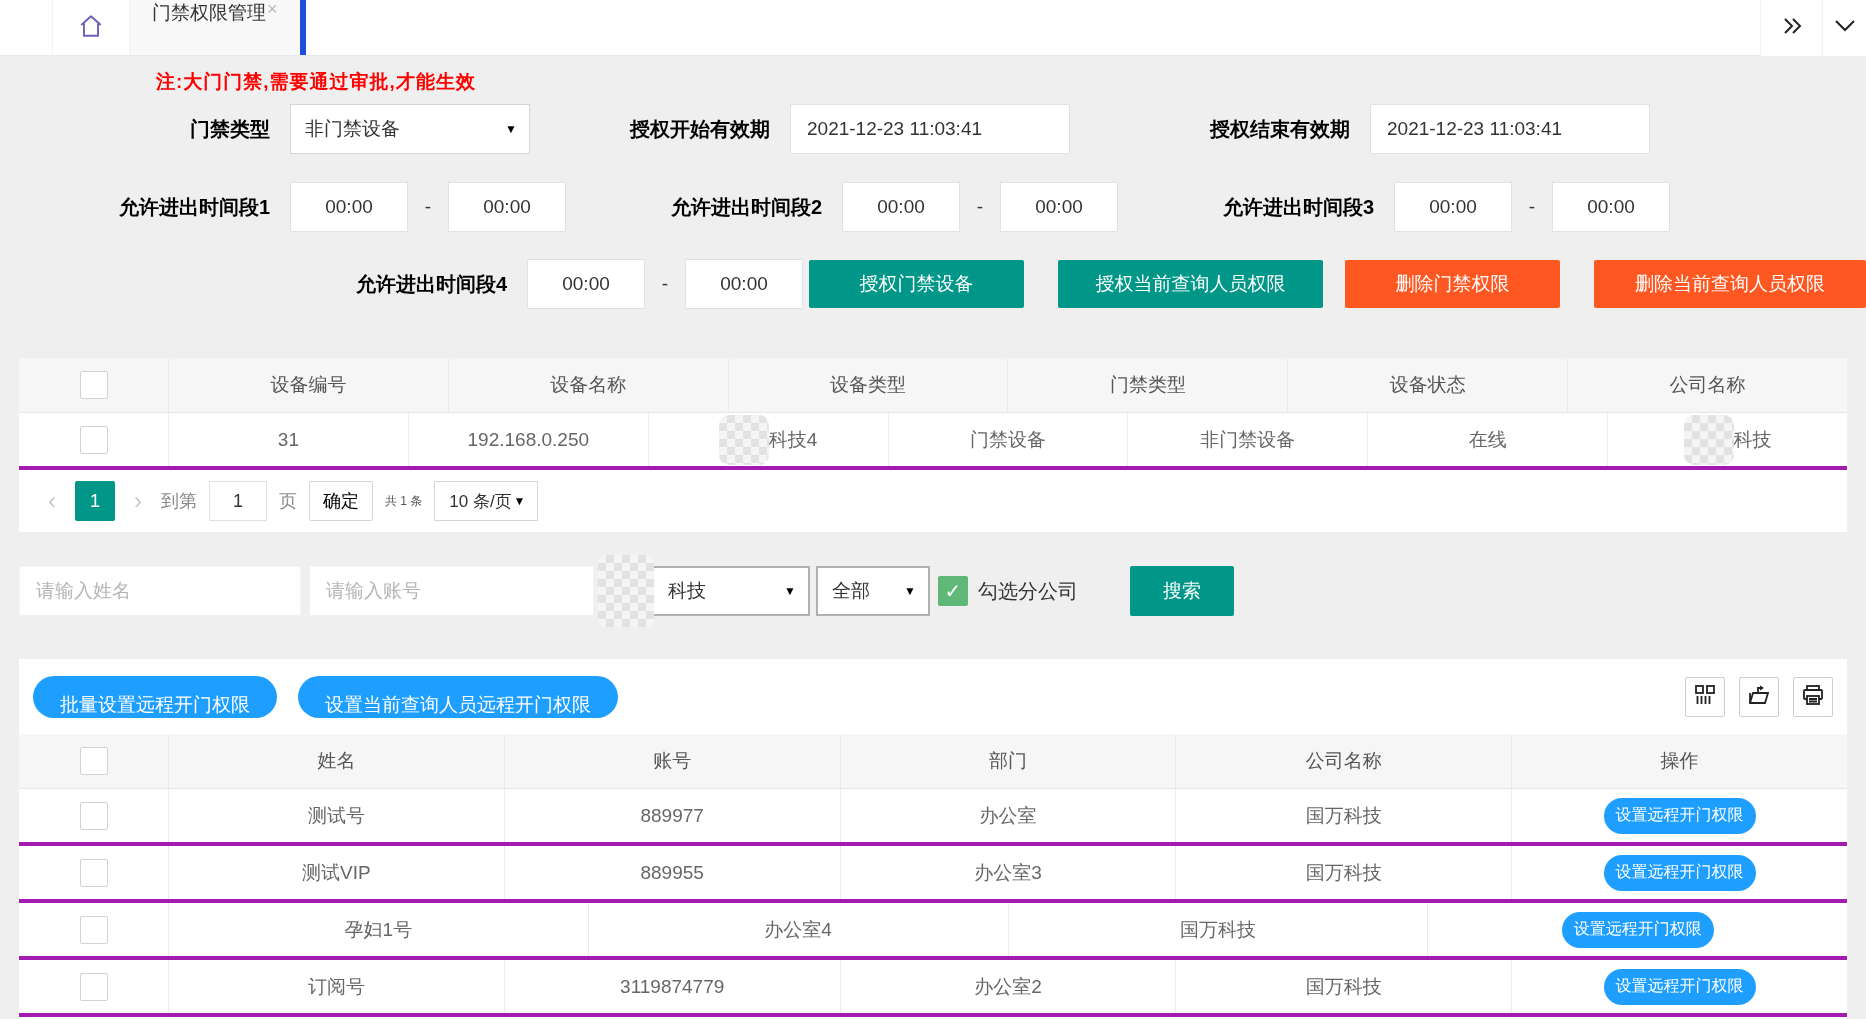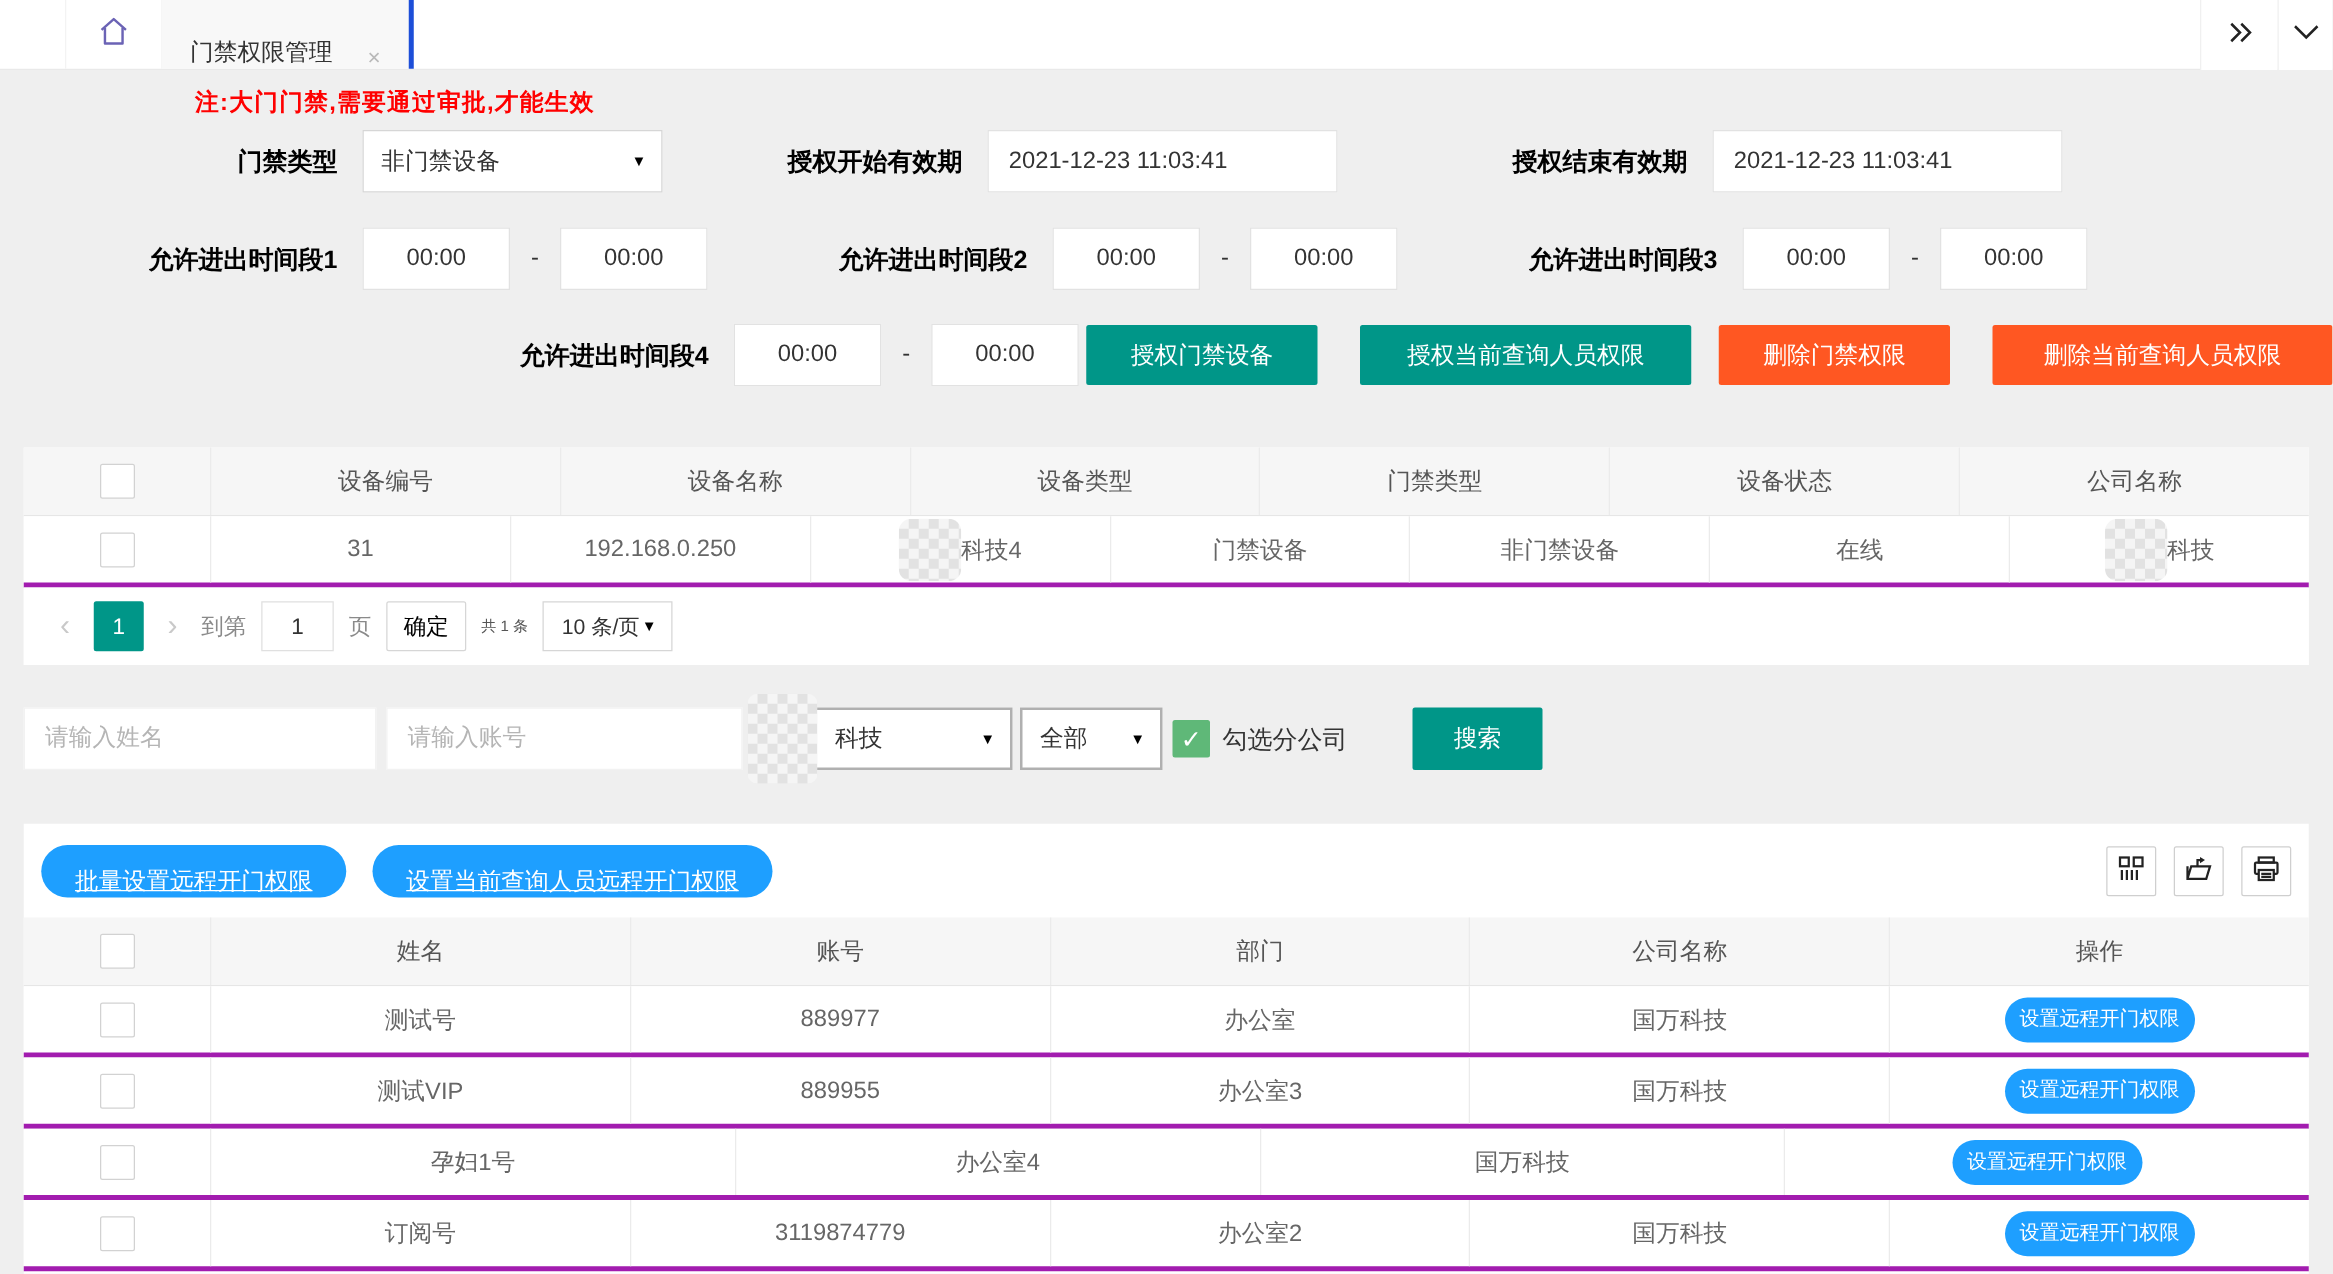--- a/index.html
+++ b/index.html
@@ -2,21 +2,21 @@
 <html style="--teal: #009688; --orange: #FF5722; --blue: #1E9FFF; --check_green: #5FB878; --note_red: #FF0000;"><head>
 <meta charset="utf-8">
 <style>
   * { margin:0; padding:0; box-sizing:border-box; }
   html,body { width:1866px; height:1019px; overflow:hidden; }
   body { font-family:"Liberation Sans","DejaVu Sans",sans-serif; background:#efefef; color:#333; }
 
   
   .topbar { position:relative; height:56px; background:#fff; display:flex; align-items:stretch; border-bottom:1px solid #e9e9e9; }
   .home-tab { width:78px; margin-left:52px; display:flex; align-items:center; justify-content:center; border-left:1px solid #f3f3f3; border-right:1px solid #f3f3f3; cursor:pointer; }
-  .page-tab { display:flex; align-items:flex-end; gap:28px; padding:0 22px; background:#f8f8f8; border-right:4px solid #1d4ed8; cursor:pointer; }
+  .page-tab { display:flex; align-items:flex-start; gap:1px; padding:0 22px; background:#f8f8f8; border-right:6px solid #1d4ed8; cursor:pointer; }
   .page-tab .tab-label { font-size:19px; color:#333; }
   .page-tab .tab-close { font-size:18px; color:#b9b9b9; line-height:1; }
   .topbar-right { position:absolute; right:0; top:0; height:56px; display:flex; }
   .topbar-btn { width:62px; height:56px; display:flex; align-items:center; justify-content:center; border-left:1px solid #f0f0f0; background:#fff; cursor:pointer; }
   .topbar-btn:last-child { width:44px; }
 
   
   .note { margin:13px 0 0 156px; color:var(--note_red,#f00); font-size:19px; font-weight:bold; letter-spacing:1px; }
   .frow { display:flex; align-items:center; padding-left:70px; }
   .frow-1 { margin-top:9px; }
@@ -28,21 +28,21 @@
   .select-box { justify-content:space-between; padding:0 12px 0 14px; cursor:pointer; }
   .caret { font-size:12px; color:#000; }
   .date-input, .time-input { border:1px solid #e2e2e2; height:50px; font-size:19px; color:#333; background:#fff; font-family:inherit; }
   .date-input { width:280px; padding:0 16px; }
   .time-input { width:118px; text-align:center; }
   .dash { width:40px; text-align:center; font-size:19px; color:#333; }
   .gap20 { margin-left:20px; } .gap56 { margin-left:56px; } .gap60 { margin-left:60px; }
   .btn { height:48px; border:none; color:#fff; font-size:19px; border-radius:2px; cursor:pointer; font-family:inherit; }
   .btn-teal { background:var(--teal,#009688); }
   .btn-orange { background:var(--orange,#FF5722); }
-  .bw185 { width:185px; } .bw265 { width:265px; } .bw272 { width:272px; }
+  .bw185 { width:215px; } .bw265 { width:265px; } .bw272 { width:272px; }
 
   
   .panel { margin:0 19px; background:#fff; }
   .panel-1 { margin-top:49px; }
   .trow { display:flex; align-items:stretch; }
   .cell { display:flex; align-items:center; justify-content:center; font-size:19px; color:#666; border-right:1px solid #ebebeb; }
   .cell:last-child { border-right:none; }
   .thead .cell { color:#555; }
   .thead { background:#f6f6f6; height:55px; border-bottom:1px solid #e6e6e6; }
   .tbody-row { height:57px; background:#fff; border-bottom:4px solid #a21caf; }
@@ -69,21 +69,21 @@
   .s-input::placeholder { color:#b5b5b5; }
   .sel3wrap { position:relative; margin-left:40px; }
   .search-mosaic { position:absolute; left:-36px; top:-11px; width:56px; height:72px; z-index:2; border-radius:8px; }
   .sel-bordered { border:2px solid #b0b0b0; }
   .ck-label { font-size:20px; color:#333; margin-left:10px; }
   .search-btn { width:104px; height:50px; margin-left:52px; background:var(--teal,#009688); color:#fff; border:none; font-size:19px; border-radius:2px; cursor:pointer; font-family:inherit; }
 
   
   .panel-2 { margin-top:43px; height:370px; }
   .toolbar { display:flex; align-items:center; padding:17px 14px 16px 14px; }
-  .pill-btn { height:42px; border:none; border-radius:21px; background:var(--blue,#1E9FFF); color:#fff; font-size:19px; padding:16px 27px; cursor:pointer; font-family:inherit;text-decoration:underline; }
+  .pill-btn { height:42px; border:none; border-radius:21px; background:var(--blue,#1E9FFF); color:#fff; font-size:19px; padding:16px 27px; cursor:pointer; font-family:inherit; }
   .pill-btn + .pill-btn { margin-left:21px; }
   .toolbar-spacer { flex:1; }
   .icon-btn { width:40px; height:40px; border:1px solid #cfcfcf; background:#fff; border-radius:2px; display:flex; align-items:center; justify-content:center; cursor:pointer; margin-left:14px; }
   .action-btn { width:152px; height:36px; border:none; border-radius:18px; background:var(--blue,#1E9FFF); color:#fff; font-size:16px; cursor:pointer; font-family:inherit; }
   .t2row { height:57px; }
 </style>
 </head>
 <body>
 
 <div class="topbar">

